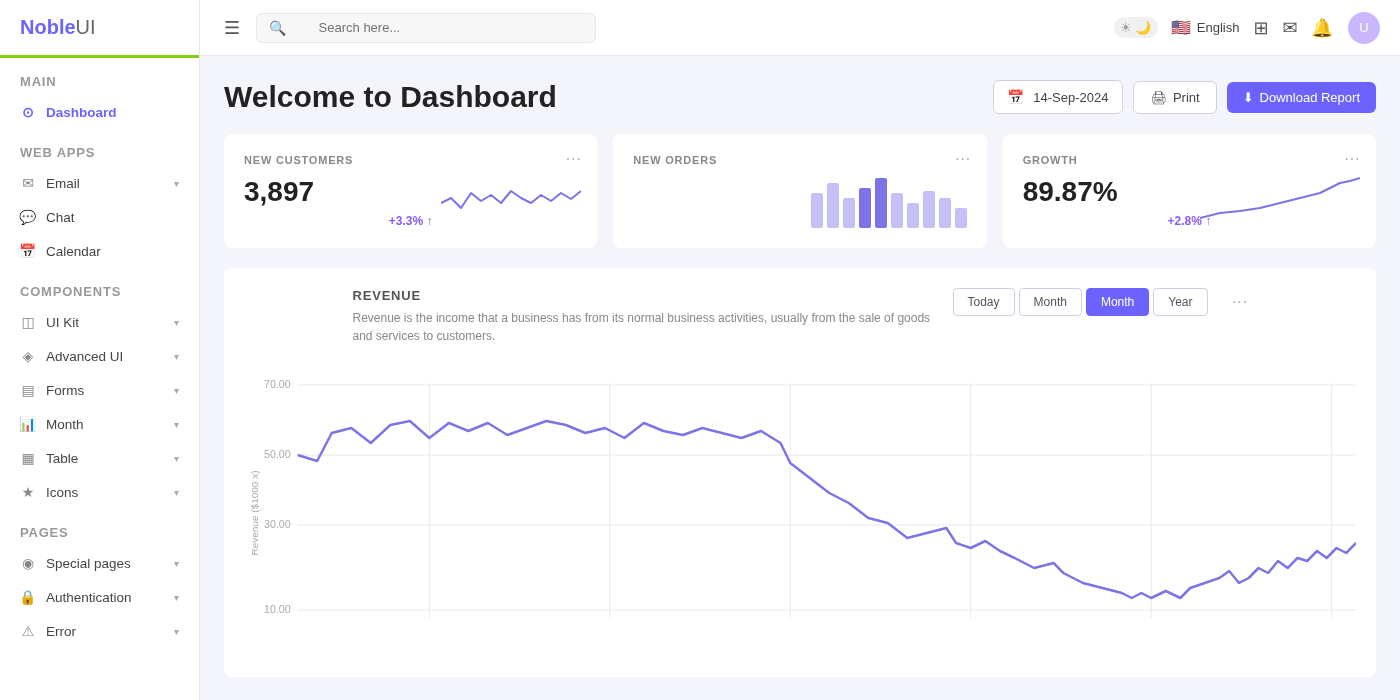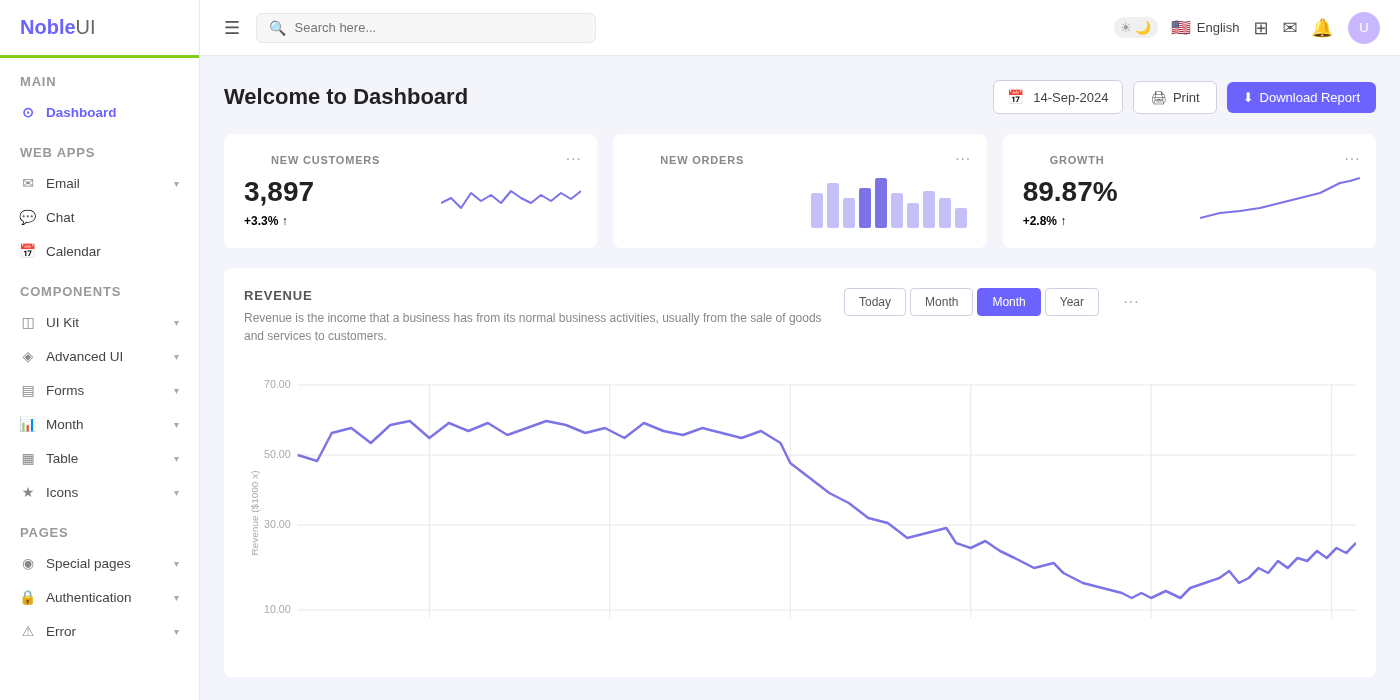--- a/index.html
+++ b/index.html
@@ -84,20 +84,21 @@
       gap: 8px;
     }
     .search-icon { color: #aaa; font-size: 14px; }
     .search-input {
       border: none;
       background: transparent;
       outline: none;
       font-size: 13px;
       color: #555;
       width: 100%;
+      margin-left: 24px;
     }
     .topnav-right {
       margin-left: auto;
       display: flex;
       align-items: center;
       gap: 14px;
     }
     .theme-toggle {
       display: flex;
       align-items: center;
@@ -129,21 +130,21 @@
       overflow-y: auto;
       padding: 24px 24px;
     }
     .dashboard-header {
       display: flex;
       align-items: center;
       justify-content: space-between;
       margin-bottom: 20px;
     }
     .dashboard-title {
-      font-size: 22px;
+      font-size: 30px;
       font-weight: 700;
       color: #222;
     }
     .header-actions {
       display: flex;
       align-items: center;
       gap: 10px;
     }
     .date-input {
       display: flex;
@@ -197,33 +198,32 @@
       position: relative;
       overflow: hidden;
     }
     .stat-card-label {
       font-size: 11px;
       font-weight: 700;
       letter-spacing: 0.8px;
       color: #888;
       text-transform: uppercase;
       margin-bottom: 10px;
-      margin-left: 27px;
     }
     .stat-card-value {
       font-size: 28px;
       font-weight: 700;
       color: #222;
       margin-bottom: 6px;
     }
     .stat-card-change {
       font-size: 12px;
       font-weight: 600;
     }
-    .stat-card-change.positive { color: #000000; }
+    .stat-card-change.positive { color: #8b5cf6; text-align: center; }
     .stat-card-change.negative { color: #dc3545; }
     .stat-card-menu {
       position: absolute;
       top: 16px;
       right: 16px;
       color: #aaa;
       cursor: pointer;
       font-size: 16px;
     }
     .stat-chart {
@@ -234,21 +234,21 @@
 
     
     .revenue-card {
       background: #fff;
       border-radius: 8px;
       padding: 20px;
     }
     .revenue-header {
       display: flex;
       align-items: flex-start;
-      justify-content: flex-start;
+      justify-content: center;
       margin-bottom: 8px;
     }
     .revenue-title {
       font-size: 13px;
       font-weight: 700;
       letter-spacing: 0.8px;
       color: #555;
       text-transform: uppercase;
       margin-bottom: 6px;
     }

